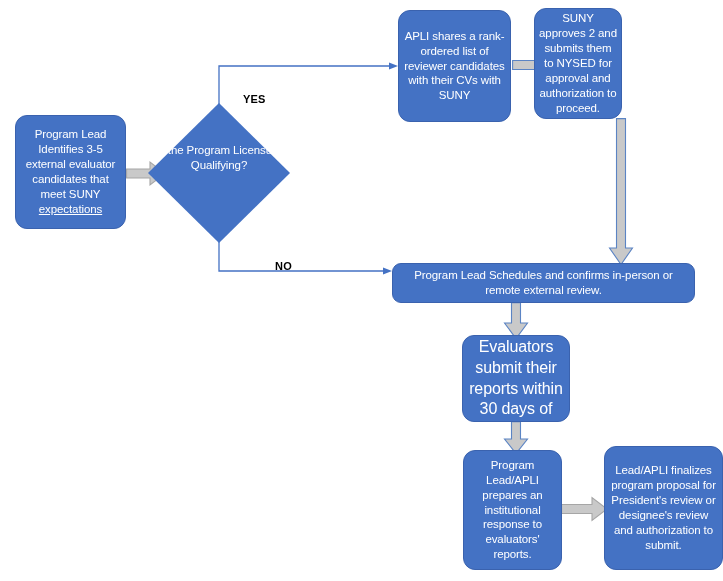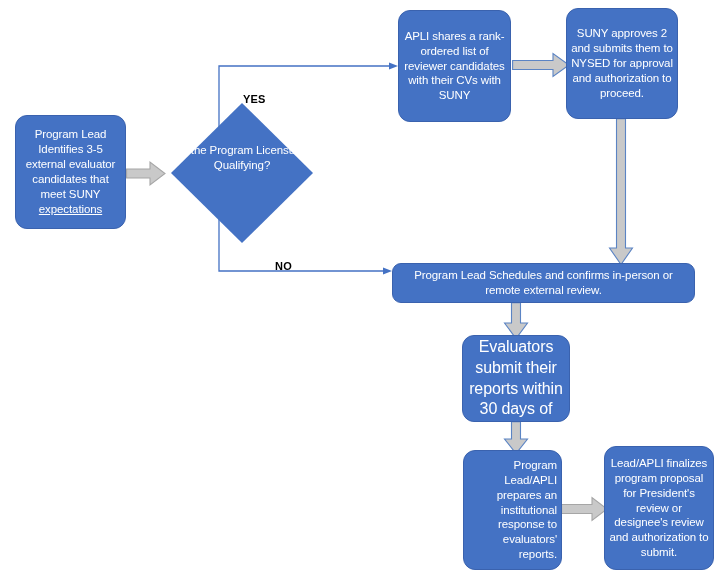--- a/index.html
+++ b/index.html
@@ -43,21 +43,20 @@
     border-radius: 12px;
   }
   .rounded-sm {
     border-radius: 9px;
   }
   
   .diamond {
     position: absolute;
     background: transparent;
     border: 0;
-    margin-left: 23px;
   }
   .diamond .dshape {
     position: absolute;
     left: 0; top: 0;
     width: 100%; height: 100%;
     background: #4472C4;
     clip-path: polygon(50% 0%, 100% 50%, 50% 100%, 0% 50%);
   }
   .diamond .txt {
     position: absolute;
@@ -153,33 +152,33 @@
 
   <div class="diamond" style="left:148px; top:103px; width:142px; height:140px;">
     <div class="dshape"></div>
     <span class="txt" style="top:40px; font-size:11.5px;">Is the Program Licensure Qualifying?</span>
   </div>
 
   <div class="node rounded" style="left:398px; top:10px; width:113px; height:112px; font-size:11.5px;">
     <span class="txt">APLI shares a rank-ordered list of reviewer candidates with their CVs with SUNY</span>
   </div>
 
-  <div class="node rounded" style="left:566px; top:8px; width:112px; height:111px; font-size:11.5px;">
+  <div class="node rounded" style="left:534px; top:8px; width:88px; height:111px; font-size:11.5px;">
     <span class="txt">SUNY approves 2 and submits them to NYSED for approval and authorization to proceed.</span>
   </div>
 
   <div class="node rounded-sm" style="left:392px; top:263px; width:303px; height:40px; font-size:11.5px;">
     <span class="txt" style="white-space:normal; padding:0 10px;">Program Lead Schedules and confirms in-person or remote external review.</span>
   </div>
 
   <div class="node rounded" style="left:462px; top:335px; width:108px; height:87px; font-size:16px;">
     <span class="txt">External Evaluators submit their reports within 30 days of visit.</span>
   </div>
 
-  <div class="node rounded" style="left:463px; top:450px; width:99px; height:120px; font-size:11.5px;text-align:right;">
+  <div class="node rounded" style="left:463px; top:450px; width:99px; height:120px; font-size:11.5px;">
     <span class="txt">Program Lead/APLI prepares an institutional response to evaluators' reports.</span>
   </div>
 
-  <div class="node rounded" style="left:604px; top:446px; width:110px; height:124px; font-size:11.5px;">
+  <div class="node rounded" style="left:604px; top:446px; width:119px; height:124px; font-size:11.5px;">
     <span class="txt">Lead/APLI finalizes program proposal for President's review or designee's review and authorization to submit.</span>
   </div>
 
 </div>
 
 </body></html>

